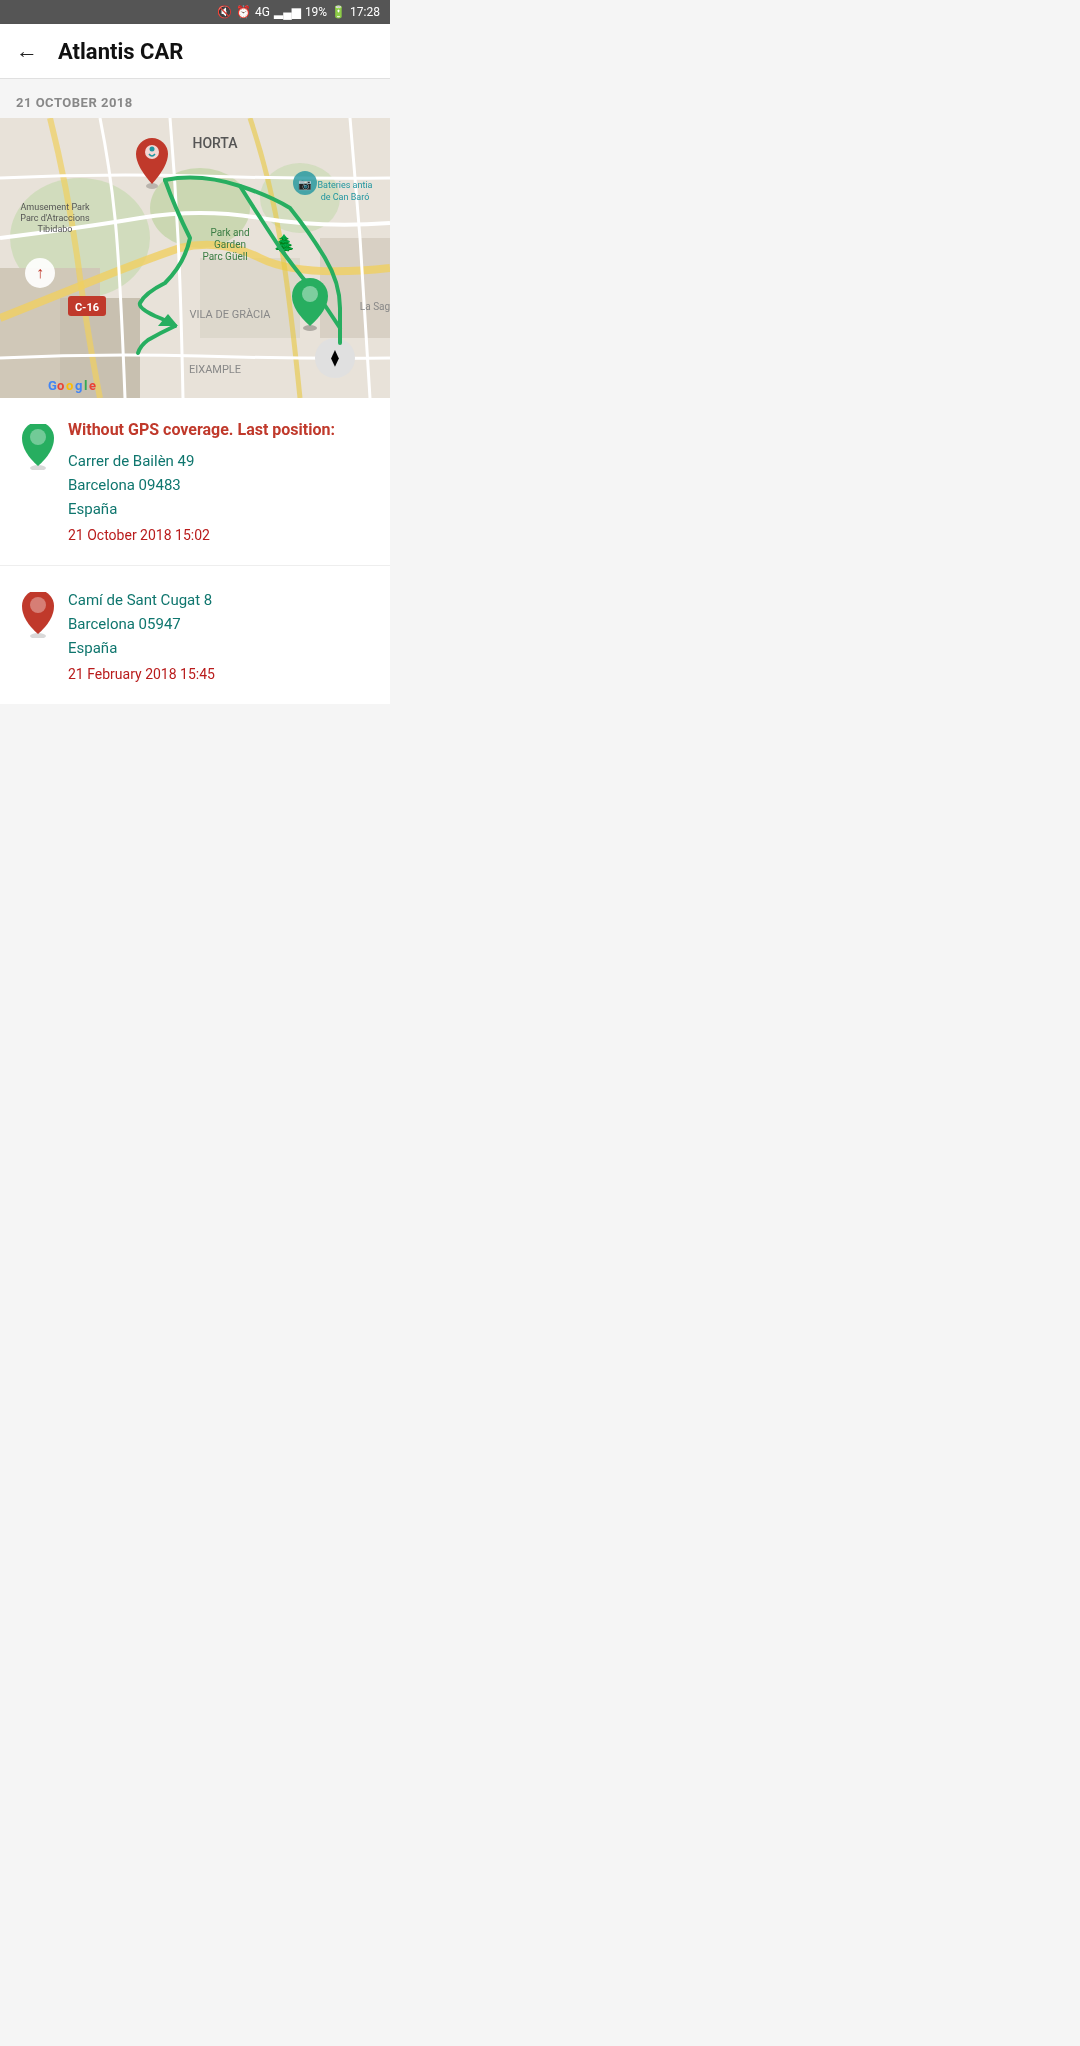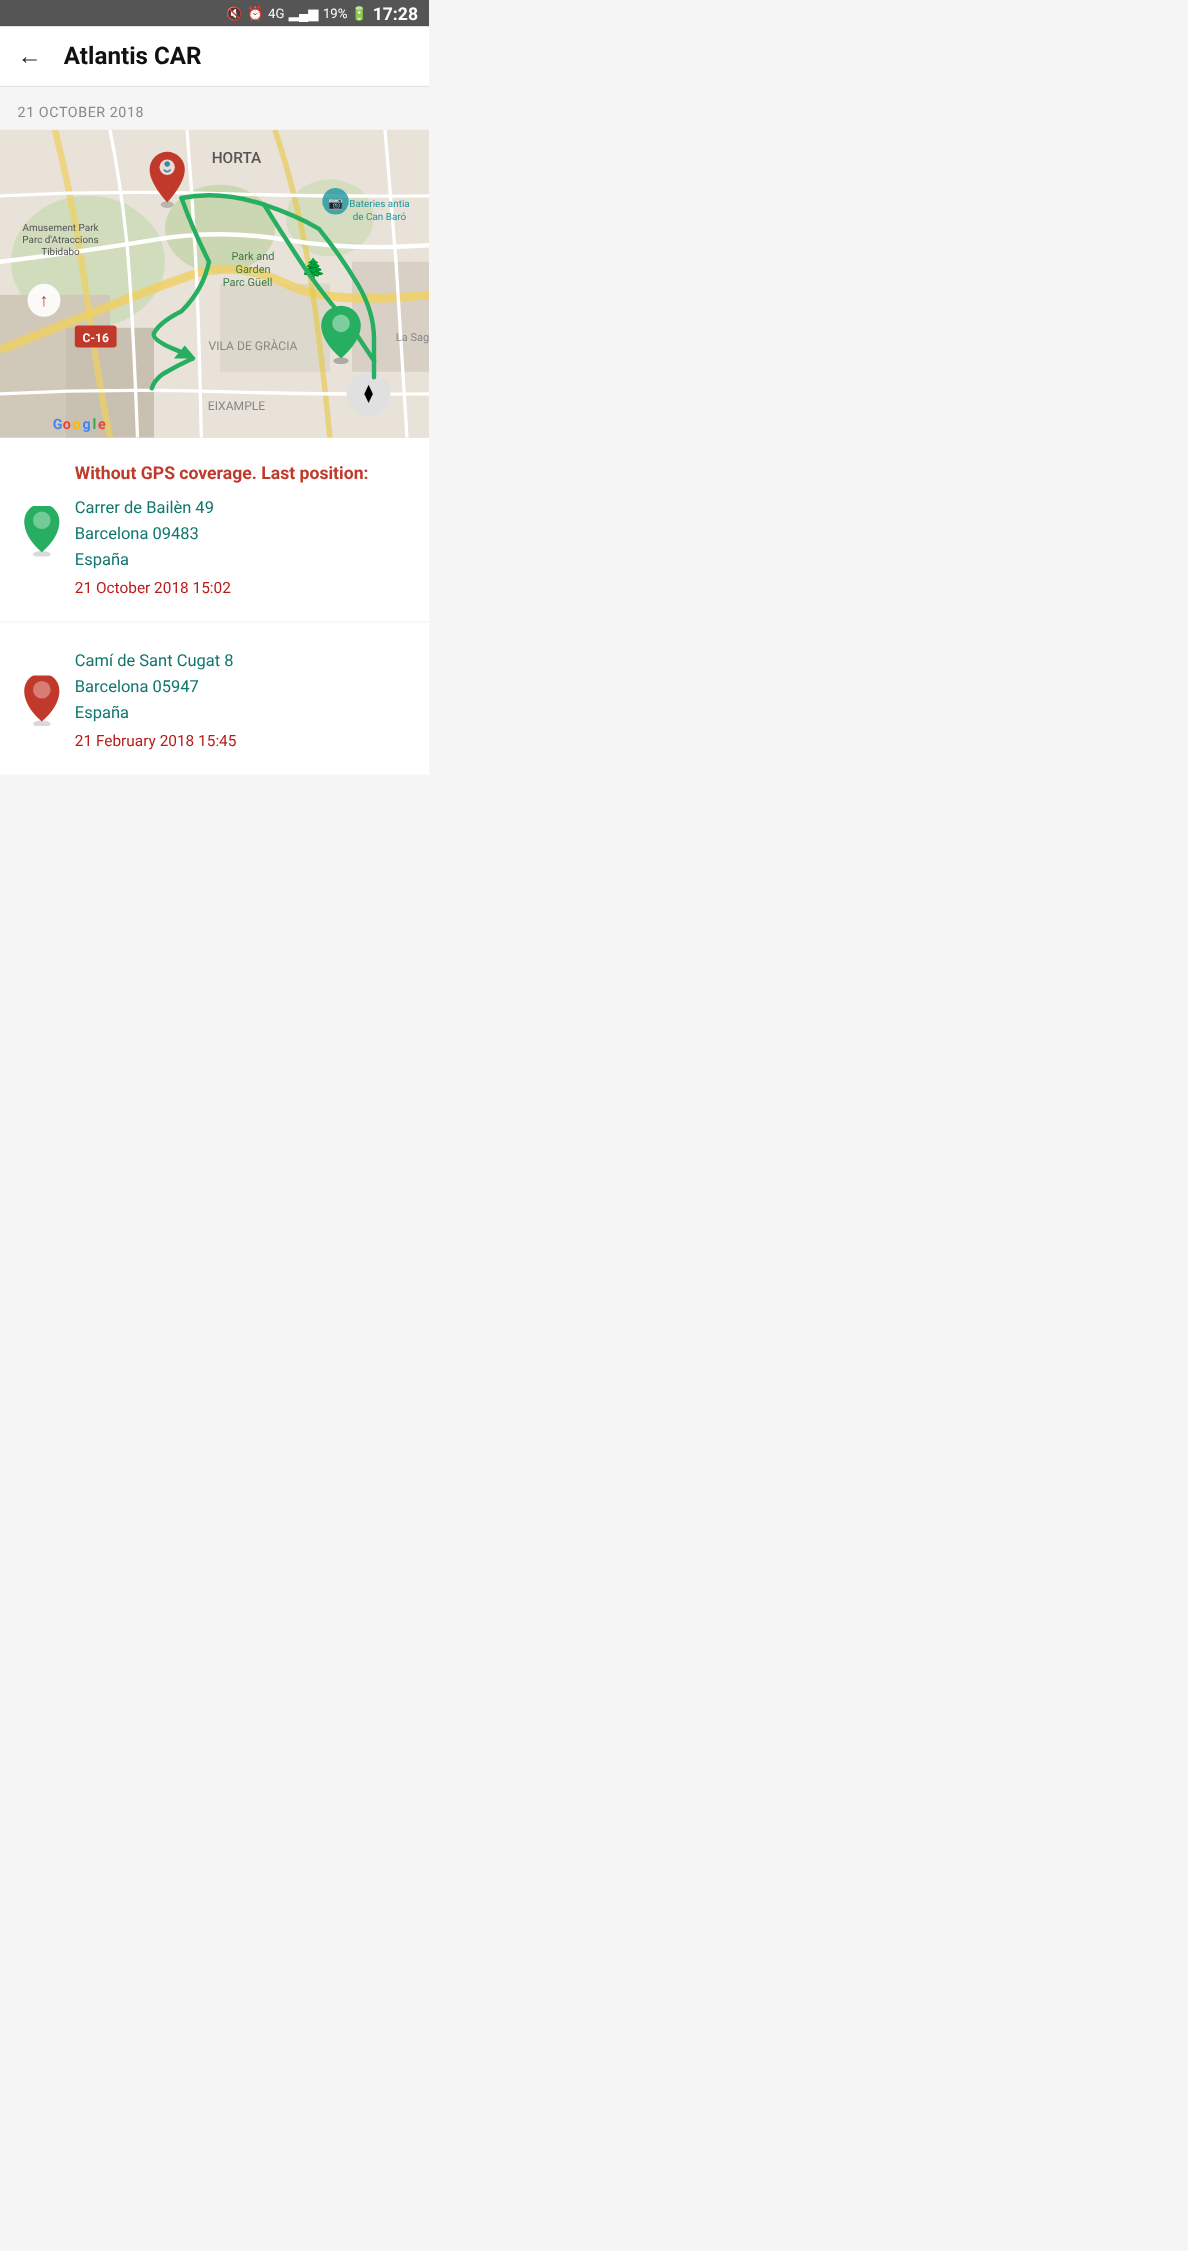--- a/index.html
+++ b/index.html
@@ -19,22 +19,22 @@
       color: white;
       font-size: 12px;
       padding: 4px 10px;
       display: flex;
       justify-content: flex-end;
       align-items: center;
       gap: 4px;
       height: 24px;
     }
     .status-bar .time {
-      font-weight: bold;
-      font-size: 16px;
+      font-weight: normal;
+      font-size: 12px;
     }
 
     
     .header {
       background: white;
       display: flex;
       align-items: center;
       padding: 14px 16px;
       border-bottom: 1px solid #e0e0e0;
       box-shadow: 0 1px 3px rgba(0,0,0,0.1);
@@ -55,20 +55,21 @@
     }
 
     
     .date-label {
       padding: 16px 16px 8px;
       font-size: 13px;
       color: #888;
       letter-spacing: 0.5px;
       text-transform: uppercase;
       background: #f5f5f5;
+      font-weight: bold;
     }
 
     
     .map-container {
       width: 100%;
       height: 280px;
       position: relative;
       overflow: hidden;
       background: #e8e0d8;
     }
@@ -79,21 +80,21 @@
     }
 
     
     .locations-list {
       background: white;
       padding: 0;
     }
 
     .location-item {
       display: flex;
-      align-items: center;
+      align-items: flex-start;
       padding: 22px 16px;
       border-bottom: 1px solid #eeeeee;
       background: white;
     }
 
     .location-item:last-child {
       border-bottom: none;
     }
 
     .pin-icon {

